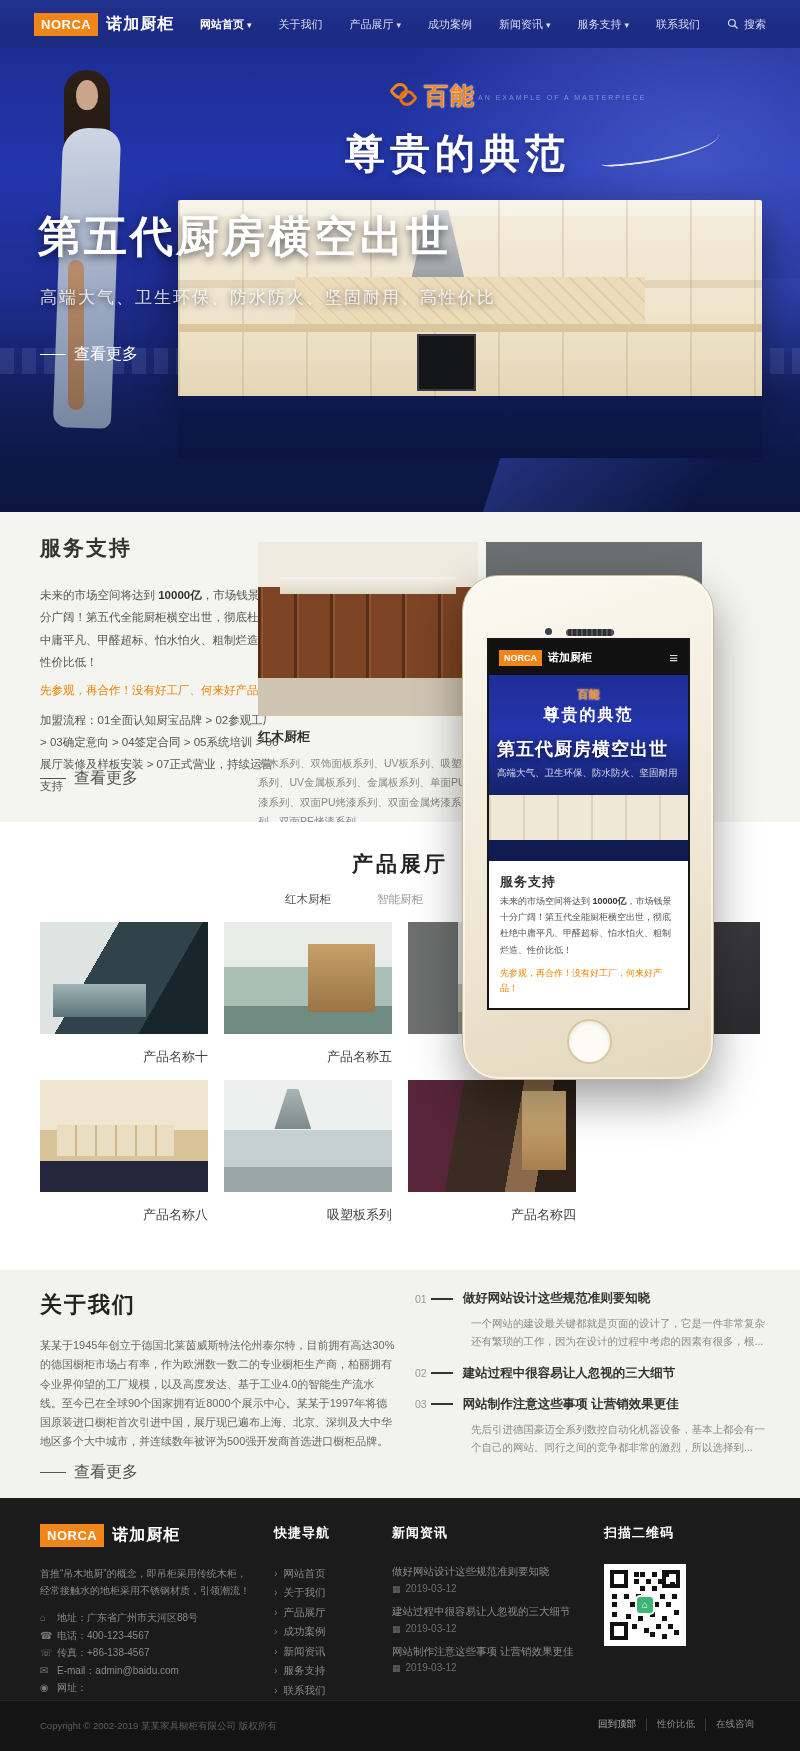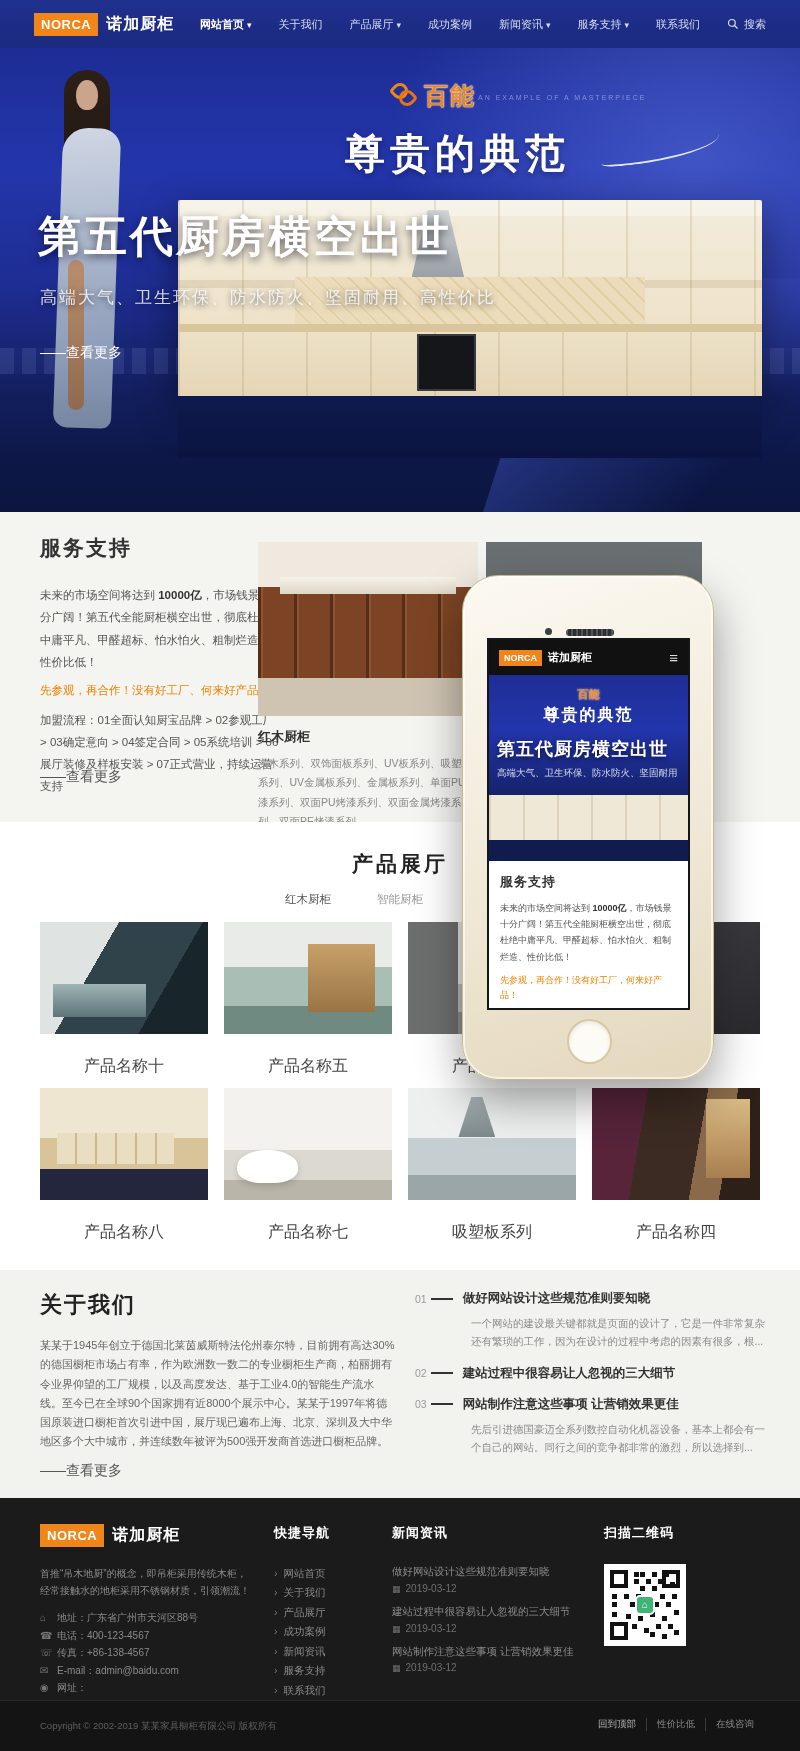--- a/index.html
+++ b/index.html
@@ -55,21 +55,21 @@
   .hk-doors { position:absolute; left:0; top:0; width:100%; height:78%; background:
       repeating-linear-gradient(90deg,rgba(150,120,70,.18) 0 2px,transparent 2px 64px),
       linear-gradient(180deg,rgba(255,255,255,.35) 0 8%,transparent 8% 40%,rgba(160,130,80,.18) 40% 44%,transparent 44%); }
   .hk-splash { position:absolute; left:20%; top:30%; width:60%; height:18%; background:repeating-linear-gradient(45deg,#ecdcbb 0 10px,#e2cfa6 10px 12px); }
   .hk-hood { position:absolute; left:40%; top:4%; width:9%; height:26%; background:linear-gradient(180deg,#cfd3d6,#9aa0a6); clip-path:polygon(30% 0,70% 0,100% 100%,0 100%); }
   .hk-oven { position:absolute; left:41%; top:52%; width:10%; height:22%; background:#15161a; border:2px solid #3a3b40; }
   .hk-counter { position:absolute; left:0; top:48%; width:100%; height:3%; background:#d9c69c; }
   .hk-floor { position:absolute; left:0; bottom:0; width:100%; height:24%; background:linear-gradient(180deg,#0e1a4e,#0b1440); }
   .hero-title { position:absolute; left:38px; top:160px; color:#fff; font-size:43px; font-weight:bold; letter-spacing:3px; text-shadow:0 3px 8px rgba(0,0,20,.6); z-index:5; }
   .hero-subtitle { position:absolute; left:40px; top:238px; color:rgba(255,255,255,.8); font-size:17px; letter-spacing:2px; text-shadow:0 2px 6px rgba(0,0,20,.6); z-index:5; }
-  .more-link { display:flex; align-items:center; font-size:14px; cursor:pointer; }
+  .more-link { display:flex; align-items:center; gap:8px; font-size:16px; cursor:pointer; }
   .more-link .dash { width:26px; height:1px; background:currentColor; display:inline-block; }
   .hero-more { position:absolute; left:40px; top:296px; color:#fff; z-index:5; }
 
   
   .services { position:absolute; left:0; top:512px; width:800px; height:310px; background:#f4f4f1; }
   .sv-title { position:absolute; left:40px; top:22px; font-size:21px; font-weight:bold; color:#333; letter-spacing:2px; }
   .sv-para { position:absolute; left:40px; top:72px; width:240px; font-size:11.5px; color:#555; line-height:1.95; }
   .sv-para b { color:#333; }
   .sv-highlight { position:absolute; left:40px; top:168px; width:240px; font-size:11.5px; color:#ef8200; line-height:1.8; }
   .sv-process { position:absolute; left:40px; top:198px; width:242px; font-size:11.5px; color:#555; line-height:1.9; }
@@ -86,21 +86,21 @@
 
   
   .products { position:absolute; left:0; top:822px; width:800px; height:448px; background:#fff; }
   .pd-title { position:absolute; left:0; top:28px; width:100%; text-align:center; font-size:21px; font-weight:bold; color:#222; letter-spacing:3px; }
   .pd-tabs { position:absolute; left:0; top:70px; width:100%; display:flex; justify-content:center; gap:46px; }
   .pd-tab { font-size:11.5px; color:#999; cursor:pointer; }
   .pd-tab.active { color:#555; }
   .pd-grid { position:absolute; left:40px; top:100px; width:720px; display:grid; grid-template-columns:repeat(4,1fr); column-gap:16px; row-gap:18px; }
   .pd-card { cursor:pointer; }
   .pd-img { width:100%; height:112px; position:relative; overflow:hidden; }
-  .pd-name { margin-top:22px; text-align:center; font-size:16px; color:#444; height:14px; }
+  .pd-name { margin-top:14px; text-align:right; font-size:13px; color:#444; height:14px; }
   .pi1 { background:linear-gradient(120deg,#dfe4e3 0 34%,#30424a 34% 70%,#18262c 70%); }
   .pi1::after { content:""; position:absolute; left:8%; top:55%; width:55%; height:30%; background:linear-gradient(180deg,#9fb4b6,#5d7479); }
   .pi2 { background:linear-gradient(180deg,#e9ebe8 0 40%,#a9bfb5 40% 75%,#6f8a80 75%); }
   .pi2::after { content:""; position:absolute; left:50%; top:20%; width:40%; height:60%; background:linear-gradient(180deg,#c7a06a,#9a7443); }
   .pi3 { background:linear-gradient(180deg,#e3e3e0 0 55%,#b9b9b2 55% 80%,#8f8f88 80%); }
   .pi3::after { content:""; position:absolute; left:0; top:0; width:30%; height:100%; background:#6d6f6e; }
   .pi4 { background:linear-gradient(135deg,#4a4a4e,#2a2a2e); }
   .pi5 { background:linear-gradient(180deg,#efe6d2 0 45%,#d9c49a 45% 72%,#23263c 72%); }
   .pi5::after { content:""; position:absolute; left:10%; top:40%; width:70%; height:28%; background:repeating-linear-gradient(90deg,#e9ddc2 0 18px,#cdb98c 18px 20px); }
   .pi6 { background:linear-gradient(180deg,#f3f2ee 0 55%,#dcd9d0 55% 82%,#b9b5a8 82%); }
@@ -172,21 +172,21 @@
   .icon-burger::before { content:"≡"; }
   .ph-banner { height:120px; background:linear-gradient(180deg,#1e2e96,#2335ab 45%,#15226b); position:relative; overflow:hidden; }
   .ph-bn-logo { position:absolute; left:0; top:12px; width:100%; text-align:center; color:#f08519; font-size:11px; font-weight:bold; text-shadow:0 0 2px #fff; }
   .ph-bn-slogan { position:absolute; left:0; top:30px; width:100%; text-align:center; color:#fff; font-family:"DejaVu Serif","Liberation Serif",serif; font-size:16px; font-weight:bold; letter-spacing:2px; }
   .ph-bn-title { position:absolute; left:8px; top:62px; color:#fff; font-size:18px; font-weight:bold; letter-spacing:1px; text-shadow:0 2px 5px rgba(0,0,20,.6); white-space:nowrap; }
   .ph-bn-sub { position:absolute; left:8px; top:92px; color:rgba(255,255,255,.8); font-size:9.5px; white-space:nowrap; }
   .ph-kitchen { height:66px; background:linear-gradient(180deg,#f0e8d6 0 68%,#101c50 68%); position:relative; }
   .ph-kitchen::before { content:""; position:absolute; left:0; top:0; width:100%; height:68%; background:repeating-linear-gradient(90deg,rgba(150,120,70,.2) 0 2px,transparent 2px 34px); }
   .ph-services { padding:12px 11px 0 11px; }
   .ph-sv-title { font-size:13px; font-weight:bold; color:#333; letter-spacing:1px; }
-  .ph-sv-text { margin-top:9px; font-size:9px; color:#555; line-height:1.8; }
+  .ph-sv-text { margin-top:2px; font-size:9px; color:#555; line-height:1.8; }
   .ph-sv-text b { color:#333; }
   .ph-sv-highlight { margin-top:8px; font-size:9px; color:#ef8200; line-height:1.7; }
 
   .search-svg { width:12px; height:12px; }
 </style>
 </head>
 <body>
 
 <div id="app">
 
@@ -304,24 +304,20 @@
           <div class="pd-img pi3"></div>
           <div class="pd-name">产品名称一</div>
         </div>
       <div class="pd-card">
           <div class="pd-img pi4"></div>
           <div class="pd-name"></div>
         </div>
       <div class="pd-card">
           <div class="pd-img pi5"></div>
           <div class="pd-name">产品名称八</div>
-        </div>
-      <div class="pd-card">
-          <div class="pd-img pi6"></div>
-          <div class="pd-name">产品名称七</div>
         </div>
       <div class="pd-card">
           <div class="pd-img pi7"></div>
           <div class="pd-name">吸塑板系列</div>
         </div>
       <div class="pd-card">
           <div class="pd-img pi8"></div>
           <div class="pd-name">产品名称四</div>
         </div>
     </div>

